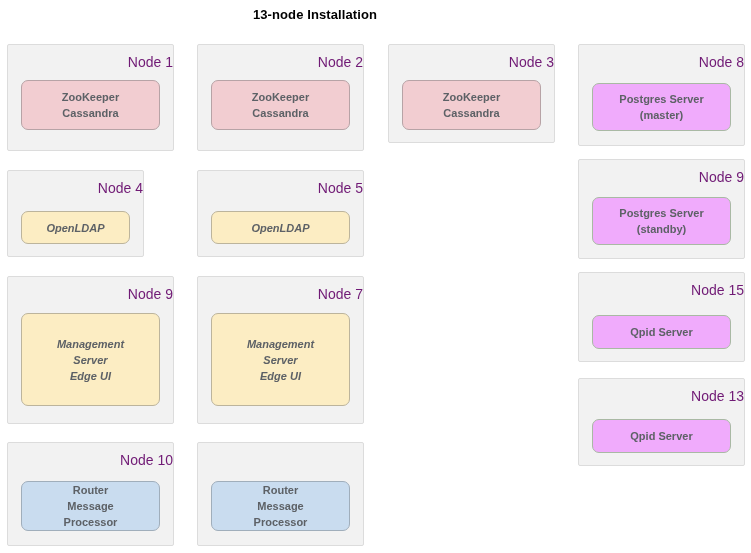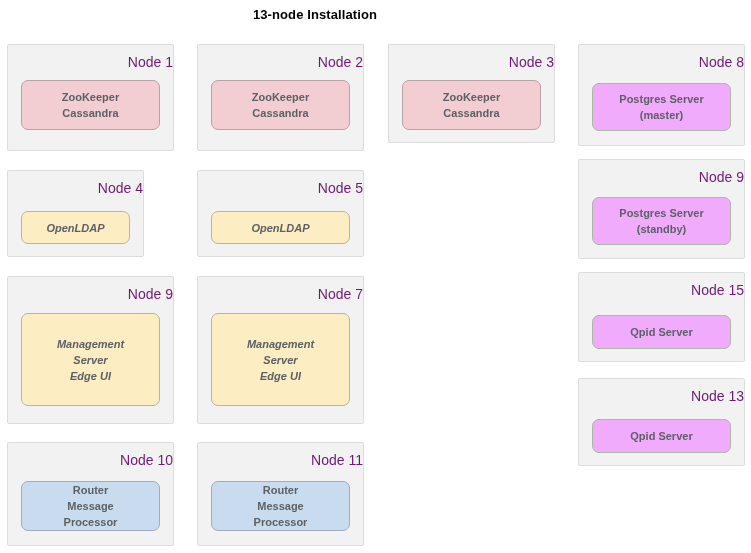--- a/index.html
+++ b/index.html
@@ -160,21 +160,20 @@
         </div>
       </div>
       <div class="node" style="left: 7px; top: 442px; width: 167px; height: 104px;">
         <div class="node-label">Node 10</div>
         <div class="service svc-blue" style="top: 38px; height: 50px;">
           <span class="line">Router</span>
           <span class="line">Message Processor</span>
         </div>
       </div>
       <div class="node" style="left: 197px; top: 442px; width: 167px; height: 104px;">
-        <div class="node-label">Node 11</div>
         <div class="service svc-blue" style="top: 38px; height: 50px;">
           <span class="line">Router</span>
           <span class="line">Message Processor</span>
         </div>
       </div>
       <div class="node" style="left: 578px; top: 378px; width: 167px; height: 88px;">
         <div class="node-label">Node 13</div>
         <div class="service svc-green" style="top: 40px; height: 34px;">
           <span class="line">Qpid Server</span>
         </div>

